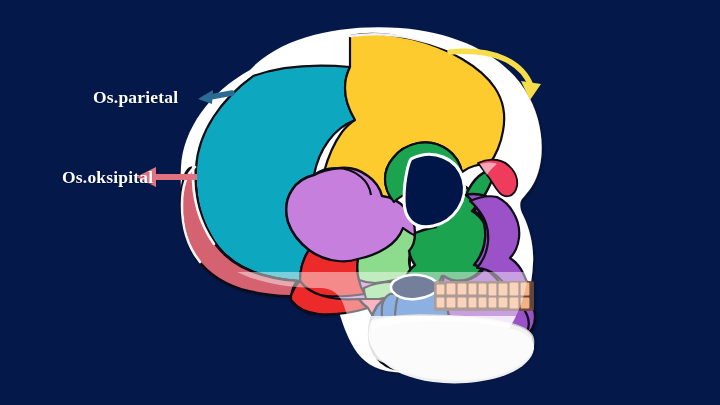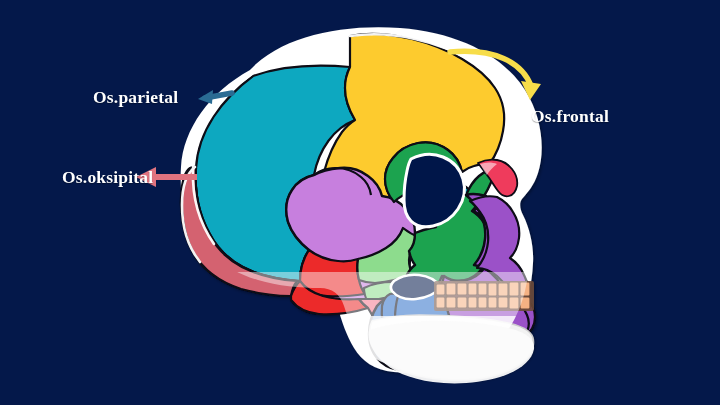--- a/index.html
+++ b/index.html
@@ -277,15 +277,14 @@
         <path d="M450,52 C494,48 522,62 531,86" fill="none" stroke="#f7dd4a" stroke-width="5.5" stroke-linecap="round"></path>
         <polygon points="530,100 521,81 541,84" fill="#f7dd4a"></polygon>
       </g>
     </g>
   </svg>
 
   <div class="label" id="label-parietal">Os.parietal</div>
 
   <div class="label" id="label-oksipital">Os.oksipital</div>
 
-  <div class="label" id="label-frontal">Os.frontal</div>
 
 </div>
 
 </body></html>

